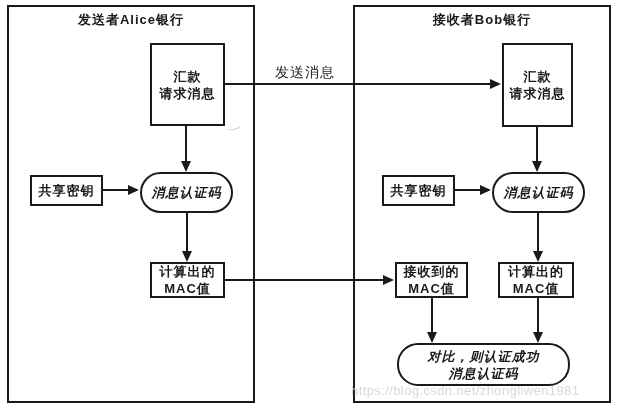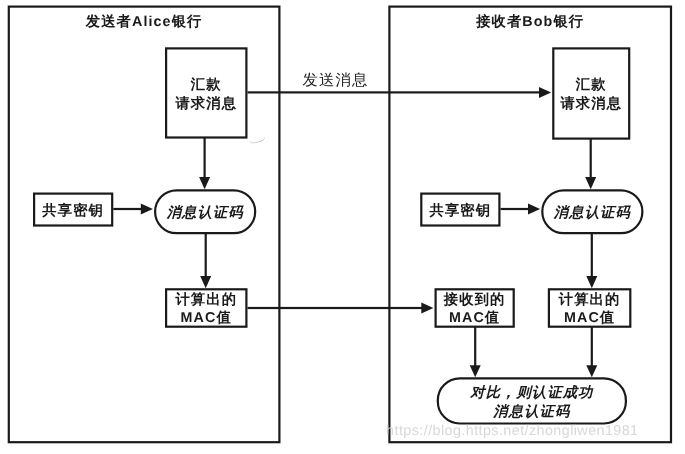--- a/index.html
+++ b/index.html
@@ -129,15 +129,15 @@
   <div class="arr v a-r-macfn"></div>
   <div class="arr v a-r-rmac"></div>
   <div class="arr v a-r-cmac"></div>
   <div class="arr h a-sendmsg"></div>
   <div class="arr h a-sendmac"></div>
 
   <div class="flow-label lbl-sendmsg">发送消息</div>
 
   <div class="artifact"></div>
 
-  <div class="watermark">https://blog.https.net/zhongliwen1981</div>
+  <div class="watermark">https://blog.csdn.net/zhongliwen1981</div>
 
 </div>
 
 </body></html>

